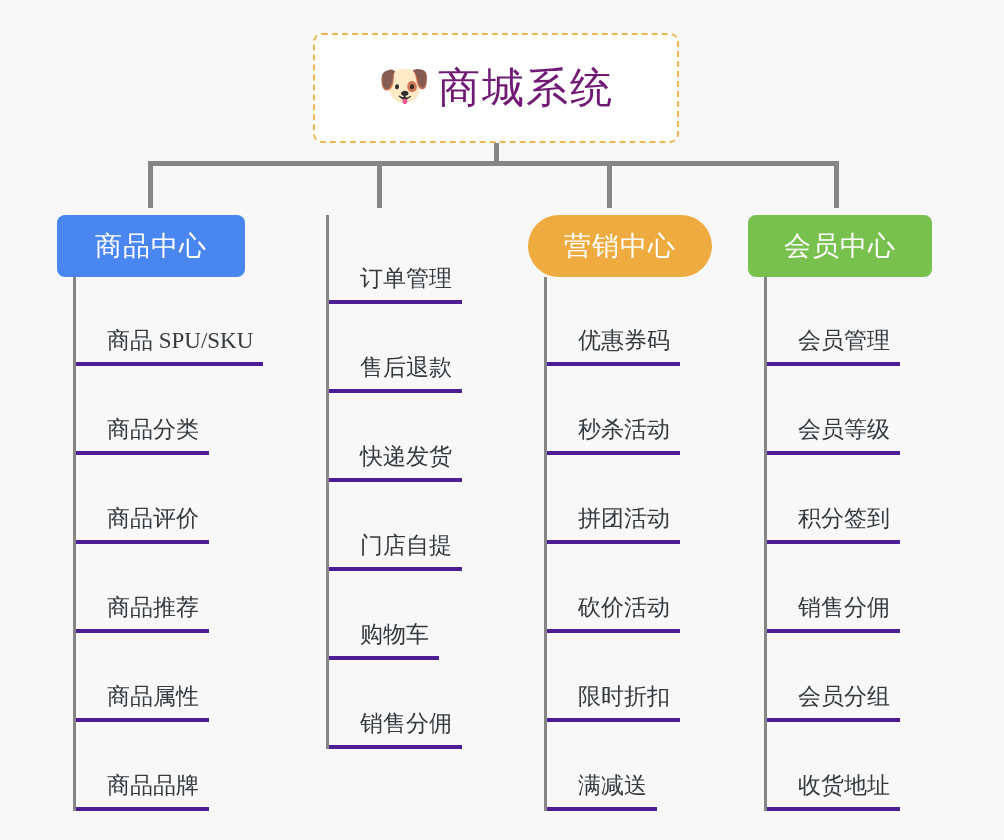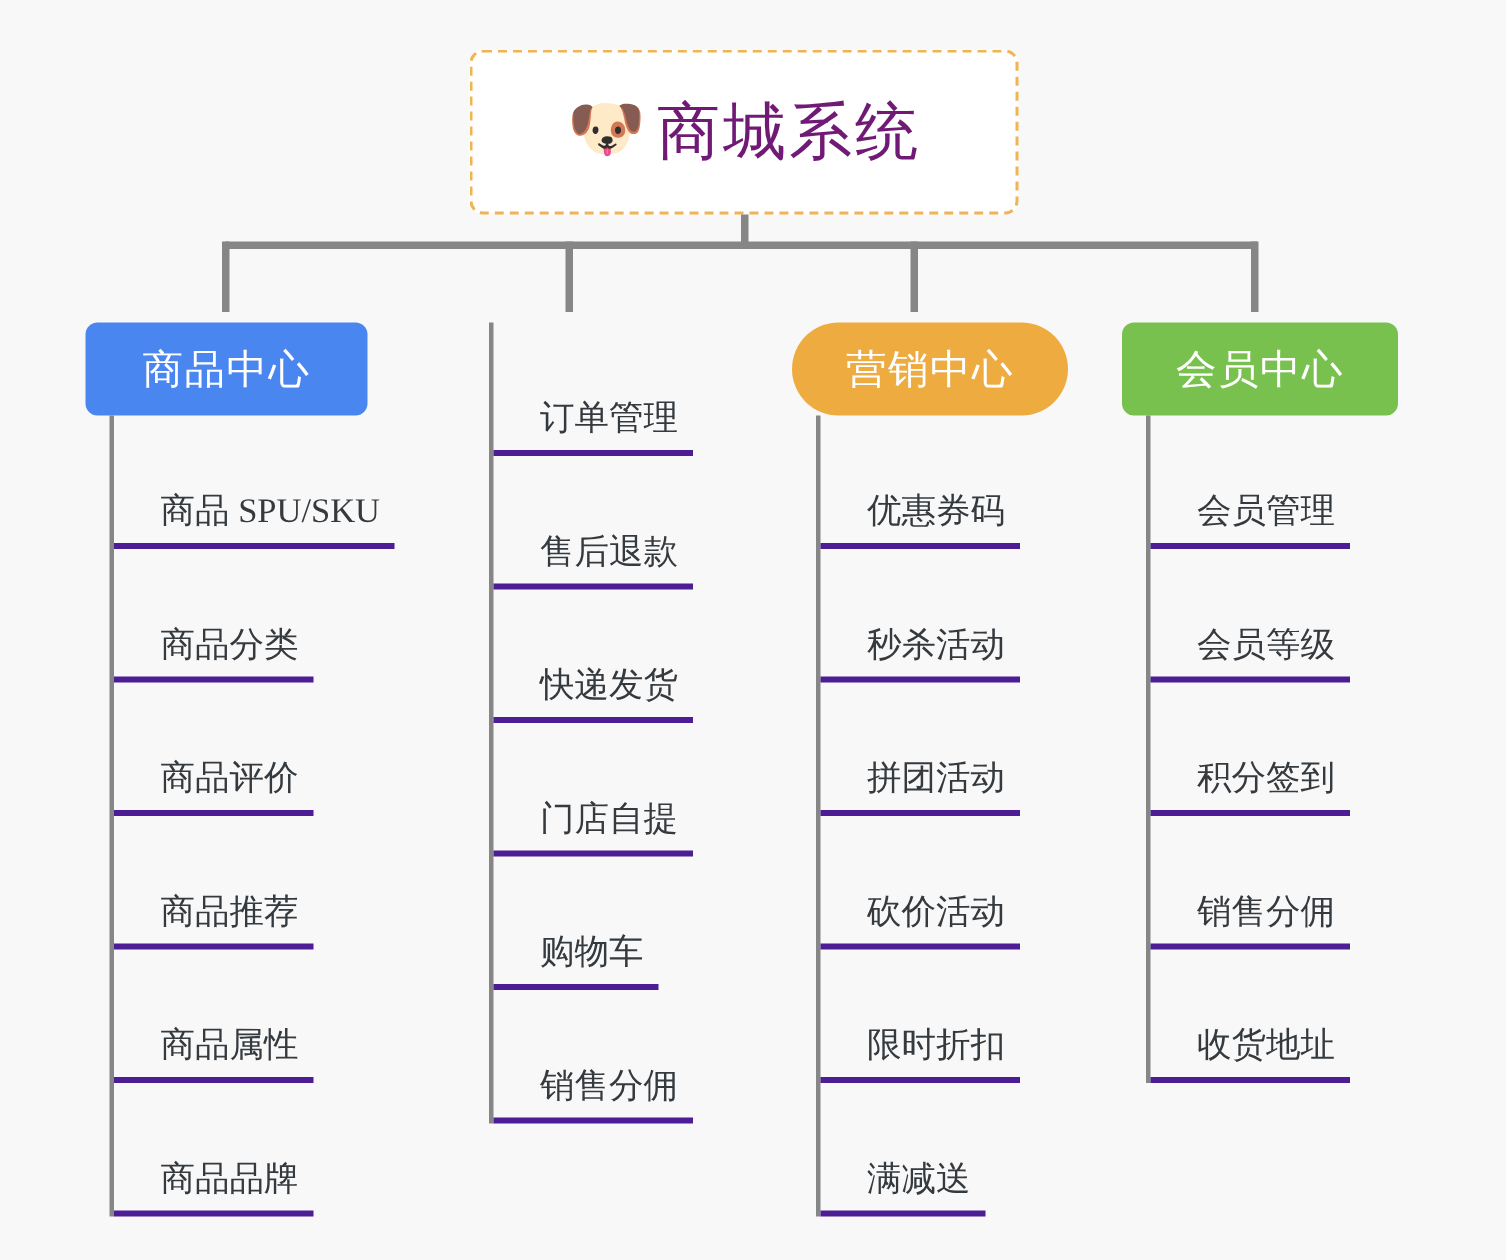--- a/index.html
+++ b/index.html
@@ -209,20 +209,23 @@
           <div class="leaf">
             <span class="leaf-label">会员等级</span>
           </div>
           <div class="leaf">
             <span class="leaf-label">积分签到</span>
           </div>
           <div class="leaf">
             <span class="leaf-label">销售分佣</span>
           </div>
           <div class="leaf">
+            <span class="leaf-label">会员分组</span>
+          </div>
+          <div class="leaf">
             <span class="leaf-label">收货地址</span>
           </div>
         </div>
       </div>
     </div>
 
 <div class="conn conn-drop" style="left: 148px;"></div>
     <div class="conn conn-drop" style="left: 377px;"></div>
     <div class="conn conn-drop" style="left: 607px;"></div>
     <div class="conn conn-drop" style="left: 834px;"></div>

